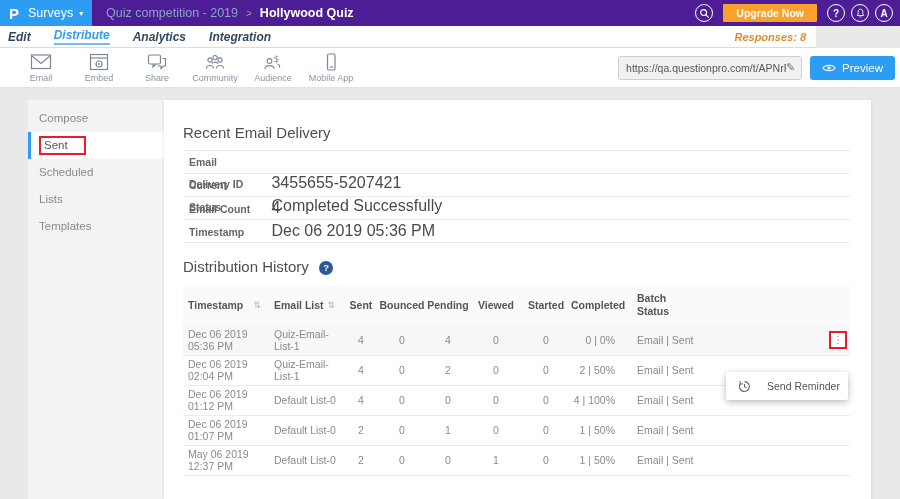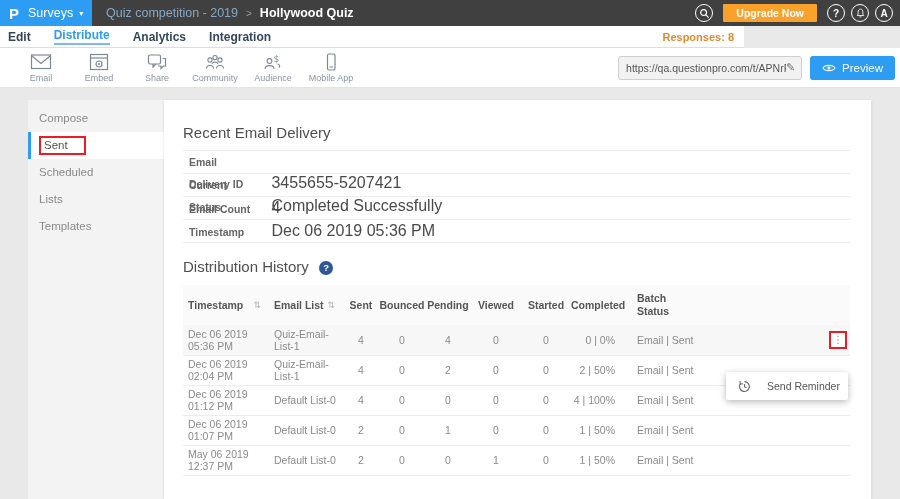--- a/index.html
+++ b/index.html
@@ -5,34 +5,34 @@
   * { margin:0; padding:0; box-sizing:border-box; }
   html,body { width:900px; height:499px; overflow:hidden; background:#e9e9e9;
               font-family:"Liberation Sans", sans-serif; }
 
   
   .topbar { position:absolute; left:0; top:0; width:900px; height:26px; display:flex; }
   .logo-area { width:92px; background:#2D9CF3; color:#fff; display:flex; align-items:center; padding-left:9px; }
   .logo-p { font-weight:700; font-size:15px; }
   .product-menu { font-size:12.5px; margin-left:9px; }
   .caret { font-size:8px; margin-left:6px; }
-  .crumbbar { flex:1; background:#404040; display:flex; align-items:center; padding-left:14px; }
+  .crumbbar { flex:1; background:#4c1d95; display:flex; align-items:center; padding-left:14px; }
   .crumb-parent { color:#86A7C3; font-size:12.5px; }
   .crumb-sep { color:#9a9a9a; font-size:10px; margin:0 8px; }
   .crumb-current { color:#fff; font-size:12.5px; font-weight:700; }
   .topbar-right { display:flex; align-items:center; gap:6px; padding-right:7px; }
   .circle-btn { width:18px; height:18px; border:1.2px solid #fff; border-radius:50%;
                 display:flex; align-items:center; justify-content:center; color:#fff;
                 font-size:10px; font-weight:700; }
   .upgrade-btn { background:#F9A12B; color:#fff; font-size:10.5px; font-weight:700;
                  border:none; border-radius:1px; height:18px; padding:0 13px; margin:0 4px; }
 
   
-  .navbar { position:absolute; left:0; top:26px; width:744px; height:22px; background:#fff;
-            border-bottom:1px solid #ddd; display:flex; align-items:center; padding:0 10px 0 8px; gap:23px; }
+  .navbar { position:absolute; left:0; top:26px; width:816px; height:22px; background:#fff;
+            border-bottom:1px solid #ddd; display:flex; align-items:center; padding:0 10px 0 8px; gap:23px;font-style:italic; }
   .nav-item { font-size:12px; font-weight:700; color:#33475b; text-decoration:none; }
   .nav-item.active { color:#2D9CF3; border-bottom:2px solid #7db9ea; padding-bottom:1px; }
   .responses { margin-left:auto; font-size:11px; font-weight:700; color:#DE8A2E; }
 
   
   .toolbar { position:absolute; left:0; top:48px; width:900px; height:40px; background:#fff;
              border-bottom:1px solid #e3e3e3; display:flex; align-items:center; padding-left:12px; }
   .channel { width:58px; display:flex; flex-direction:column; align-items:center; cursor:pointer; }
   .channel svg { display:block; }
   .channel-label { font-size:9px; color:#8b94a3; margin-top:2px; white-space:nowrap; }

